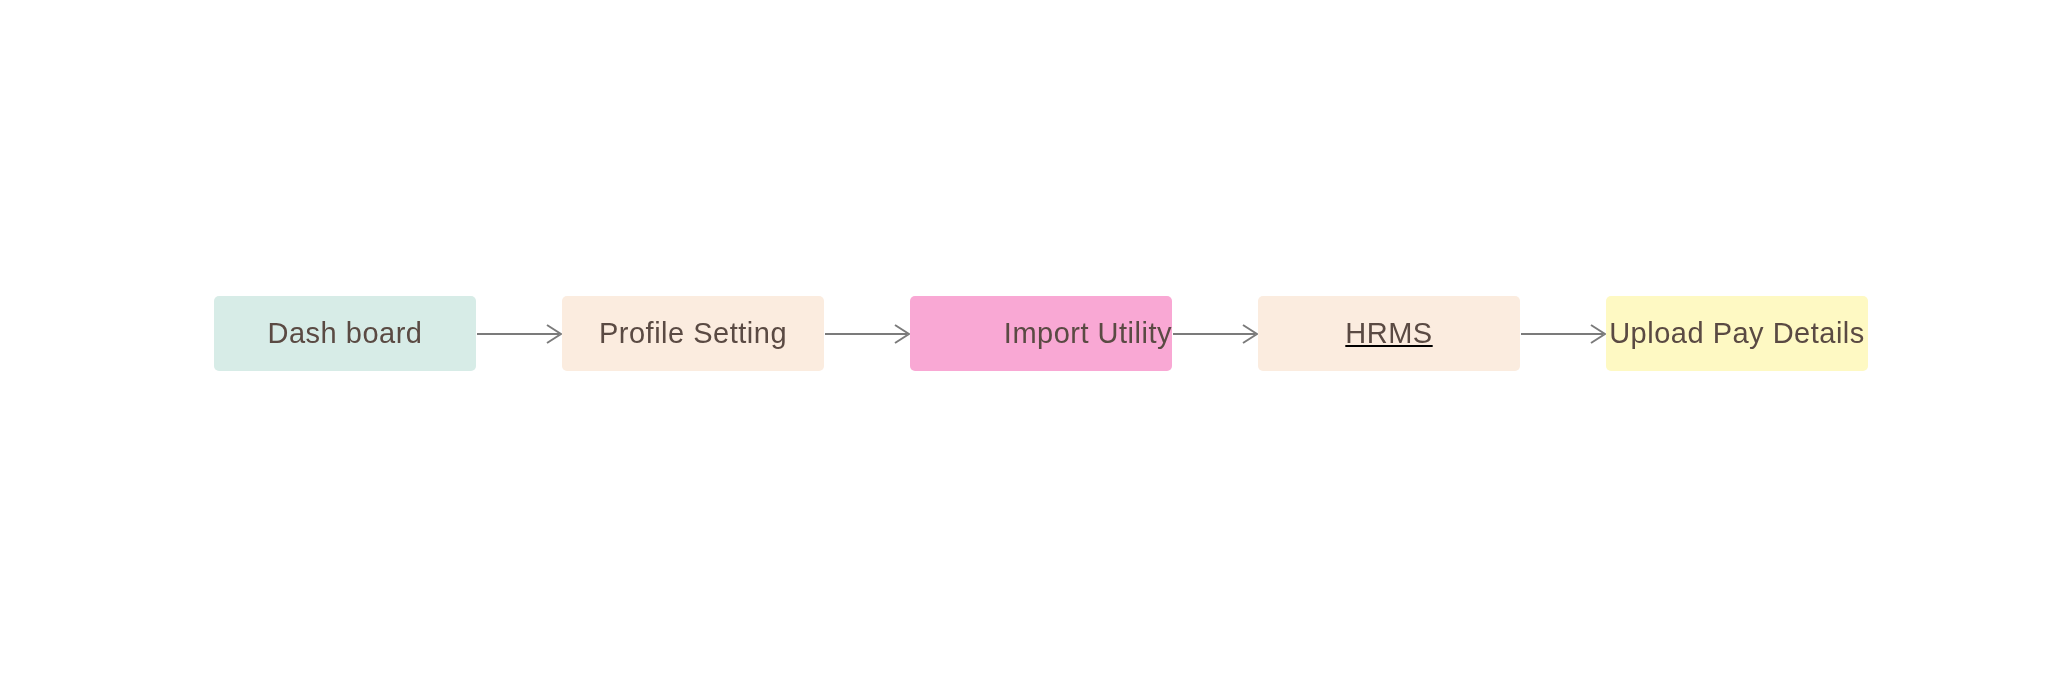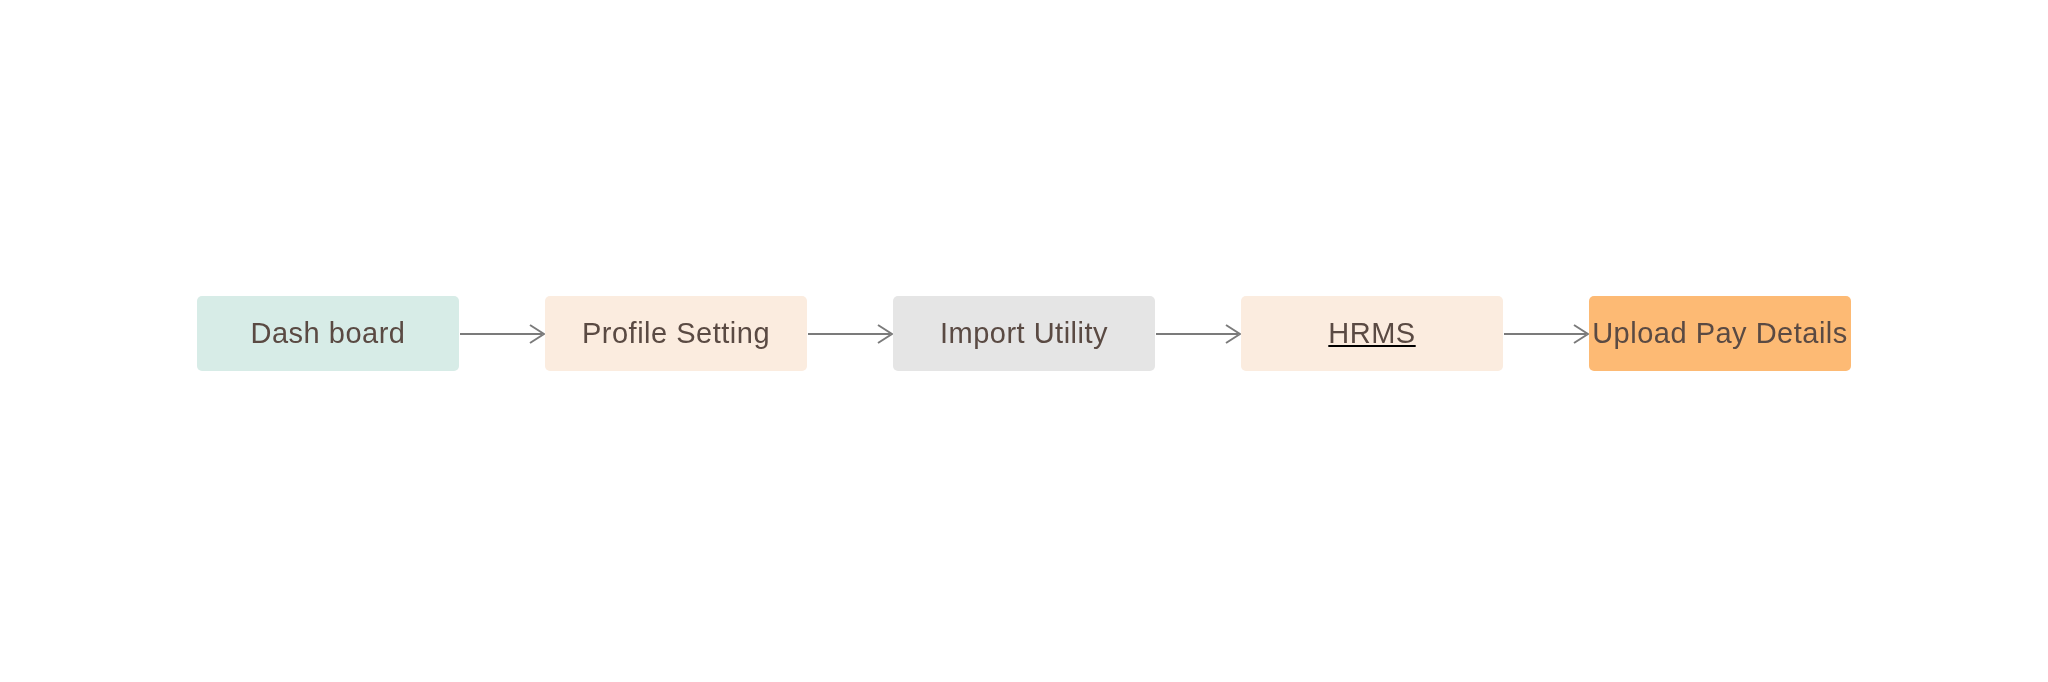--- a/index.html
+++ b/index.html
@@ -48,50 +48,50 @@
     flex: 0 0 auto;
     display: block;
   }
 </style>
 </head>
 <body>
 
 <div class="canvas">
   <div class="flow-row">
 
-    <div class="flow-node" style="background-color: rgb(215, 236, 231);">
+    <div class="flow-node" style="background-color: rgb(215, 236, 231); margin-left: 17px;">
       <span class="node-label">Dash board</span>
     </div>
 
     <svg class="flow-arrow" viewBox="0 0 86 24">
       <path d="M1 12 H83 M71 3 L85 12 L71 21" fill="none" stroke-width="2" stroke="#7b7b7b"></path>
     </svg>
 
     <div class="flow-node" style="background-color: rgb(251, 236, 223);">
       <span class="node-label">Profile Setting</span>
     </div>
 
     <svg class="flow-arrow" viewBox="0 0 86 24">
       <path d="M1 12 H83 M71 3 L85 12 L71 21" fill="none" stroke-width="2" stroke="#7b7b7b"></path>
     </svg>
 
-    <div class="flow-node" style="background-color: #e5e5e5;">
+    <div class="flow-node" style="background-color: #f9a8d4; justify-content: flex-end;">
       <span class="node-label">Import Utility</span>
     </div>
 
     <svg class="flow-arrow" viewBox="0 0 86 24">
       <path d="M1 12 H83 M71 3 L85 12 L71 21" fill="none" stroke-width="2" stroke="#7b7b7b"></path>
     </svg>
 
     <div class="flow-node" style="background-color: rgb(251, 236, 223); text-decoration: underline;">
       <span class="node-label">HRMS</span>
     </div>
 
     <svg class="flow-arrow" viewBox="0 0 86 24">
       <path d="M1 12 H83 M71 3 L85 12 L71 21" fill="none" stroke-width="2" stroke="#7b7b7b"></path>
     </svg>
 
-    <div class="flow-node" style="background-color: #fdba74;">
+    <div class="flow-node" style="background-color: #fef9c3;">
       <span class="node-label">Upload Pay Details</span>
     </div>
 
   </div>
 </div>
 
 </body></html>

